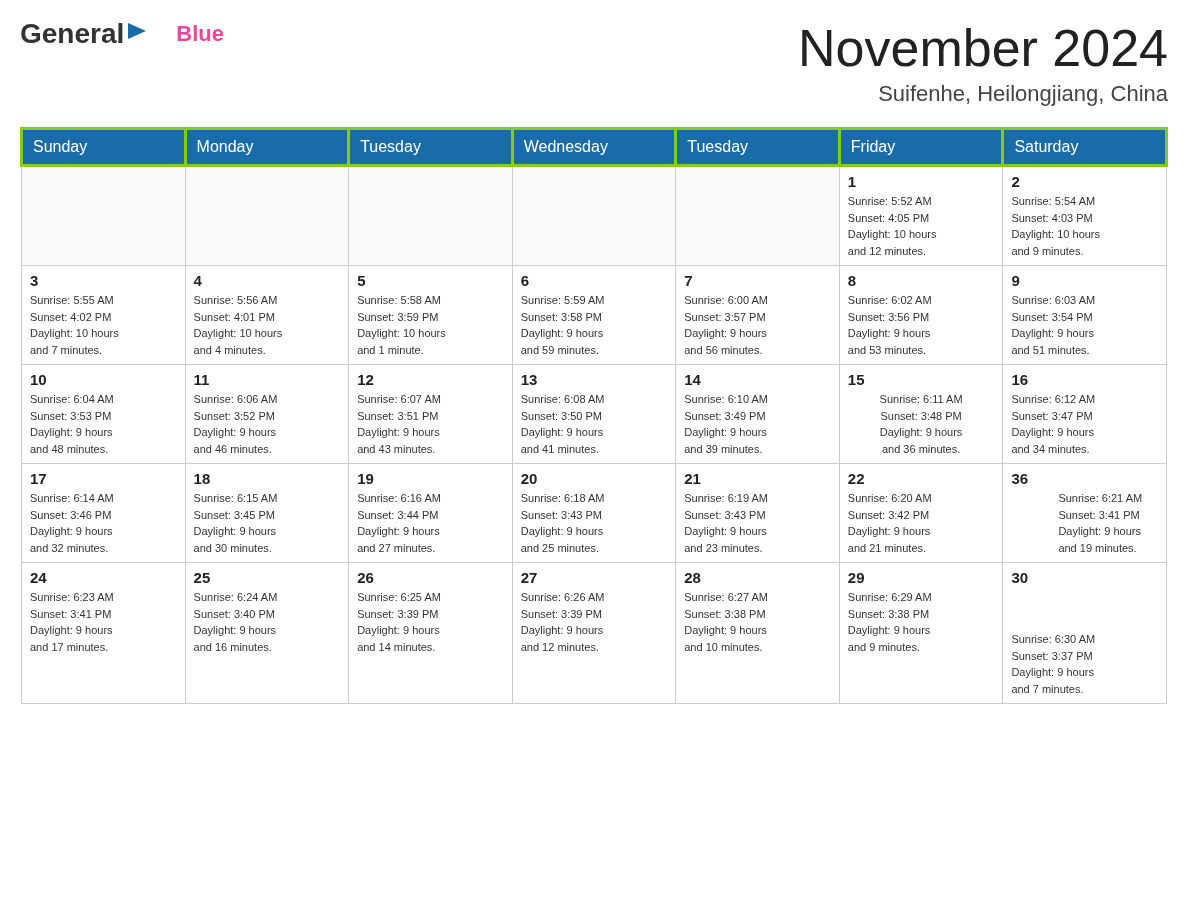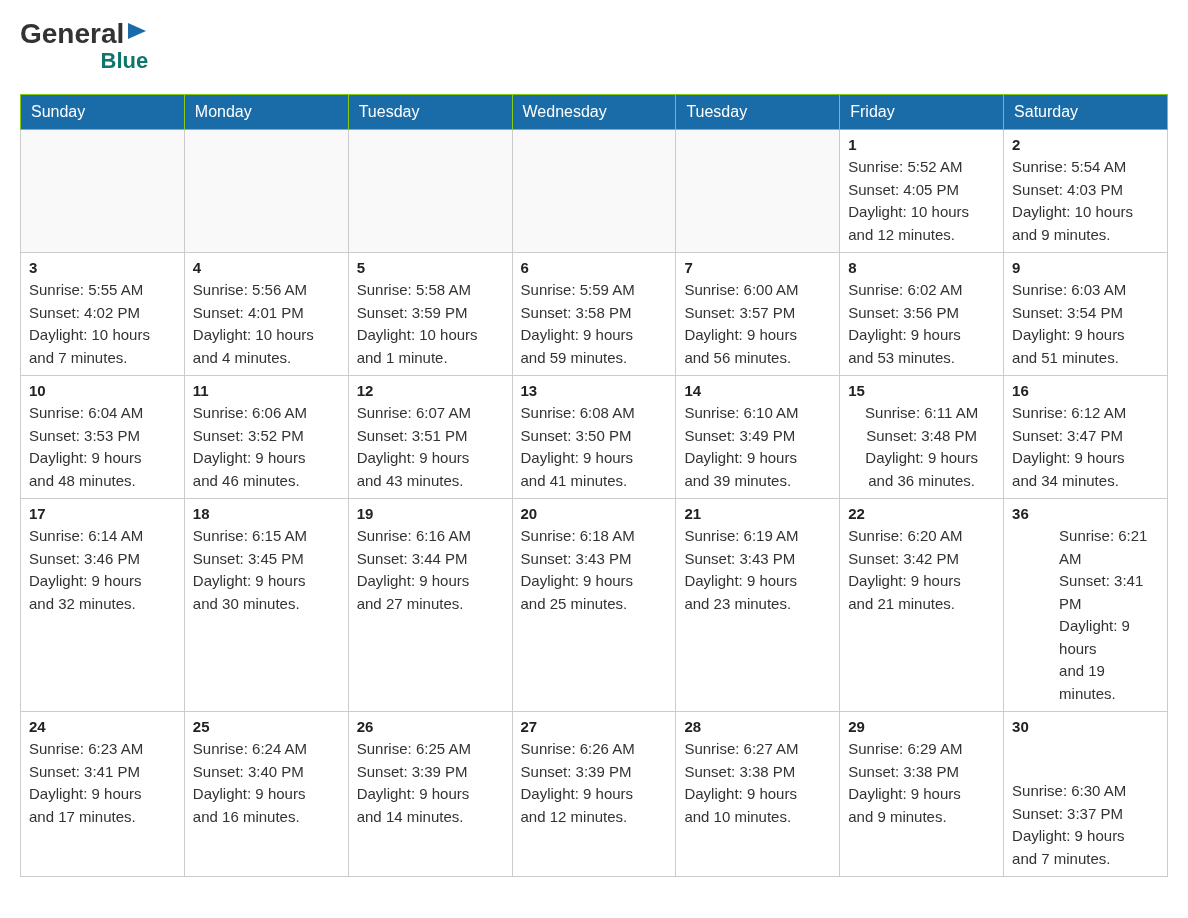--- a/index.html
+++ b/index.html
@@ -11,31 +11,31 @@
       min-height: 918px;
     }
     .header {
       display: flex;
       justify-content: space-between;
       align-items: flex-start;
       margin-bottom: 20px;
     }
     .logo {
       display: flex;
-      flex-direction: column;
-      align-items: flex-end;
+      flex-direction: row;
+      align-items: center;
     }
     .logo-general {
       font-size: 28px;
       font-weight: bold;
       color: #333;
       line-height: 1;
     }
     .logo-blue {
-      color: #0f766e;
+      color: #ec4899;
       font-size: 22px;
       font-weight: bold;
       margin-left: 28px;
     }
     .title-area {
       text-align: right;
     }
     .month-title {
       font-size: 52px;
       font-weight: normal;
@@ -52,40 +52,40 @@
       border-collapse: collapse;
       border: 1px solid #aaa;
     }
     .calendar th {
       background-color: #1a6ca8;
       color: #fff;
       padding: 8px 10px;
       text-align: left;
       font-size: 16px;
       font-weight: normal;
-      border: 1px solid #84cc16;
+      border: 3px solid #84cc16;
     }
     .calendar td {
       vertical-align: top;
       padding: 6px 8px;
       border: 1px solid #ccc;
       width: 14.28%;
       min-height: 110px;
       font-size: 13px;
       color: #333;
     }
     .day-number {
       font-size: 15px;
       font-weight: bold;
       color: #222;
       display: block;
       margin-bottom: 3px;
     }
     .day-info {
-      font-size: 15px;
+      font-size: 11px;
       line-height: 1.5;
       color: #333;
     }
     .calendar tr td {
       background: #fff;
     }
     .calendar tbody tr:nth-child(odd) td {
       background: #fff;
     }
     .empty-cell {
@@ -98,20 +98,24 @@
 <div class="header">
   <div class="logo">
     <div style="display:flex; align-items:center;">
       <span class="logo-general">General</span>
       <svg width="22" height="22" viewBox="0 0 22 22" style="margin-left:2px; margin-top:-4px;">
         <polygon points="2,2 20,10 2,18" fill="#1a6ca8"></polygon>
       </svg>
     </div>
     <span class="logo-blue">Blue</span>
   </div>
+  <div class="title-area">
+    <div class="month-title">November 2024</div>
+    <div class="location-title">Suifenhe, Heilongjiang, China</div>
+  </div>
 </div>
 
 <table class="calendar">
   <thead>
     <tr>
     <th>Sunday</th>
         <th>Monday</th>
         <th>Tuesday</th>
         <th>Wednesday</th>
         <th>Tuesday</th>

